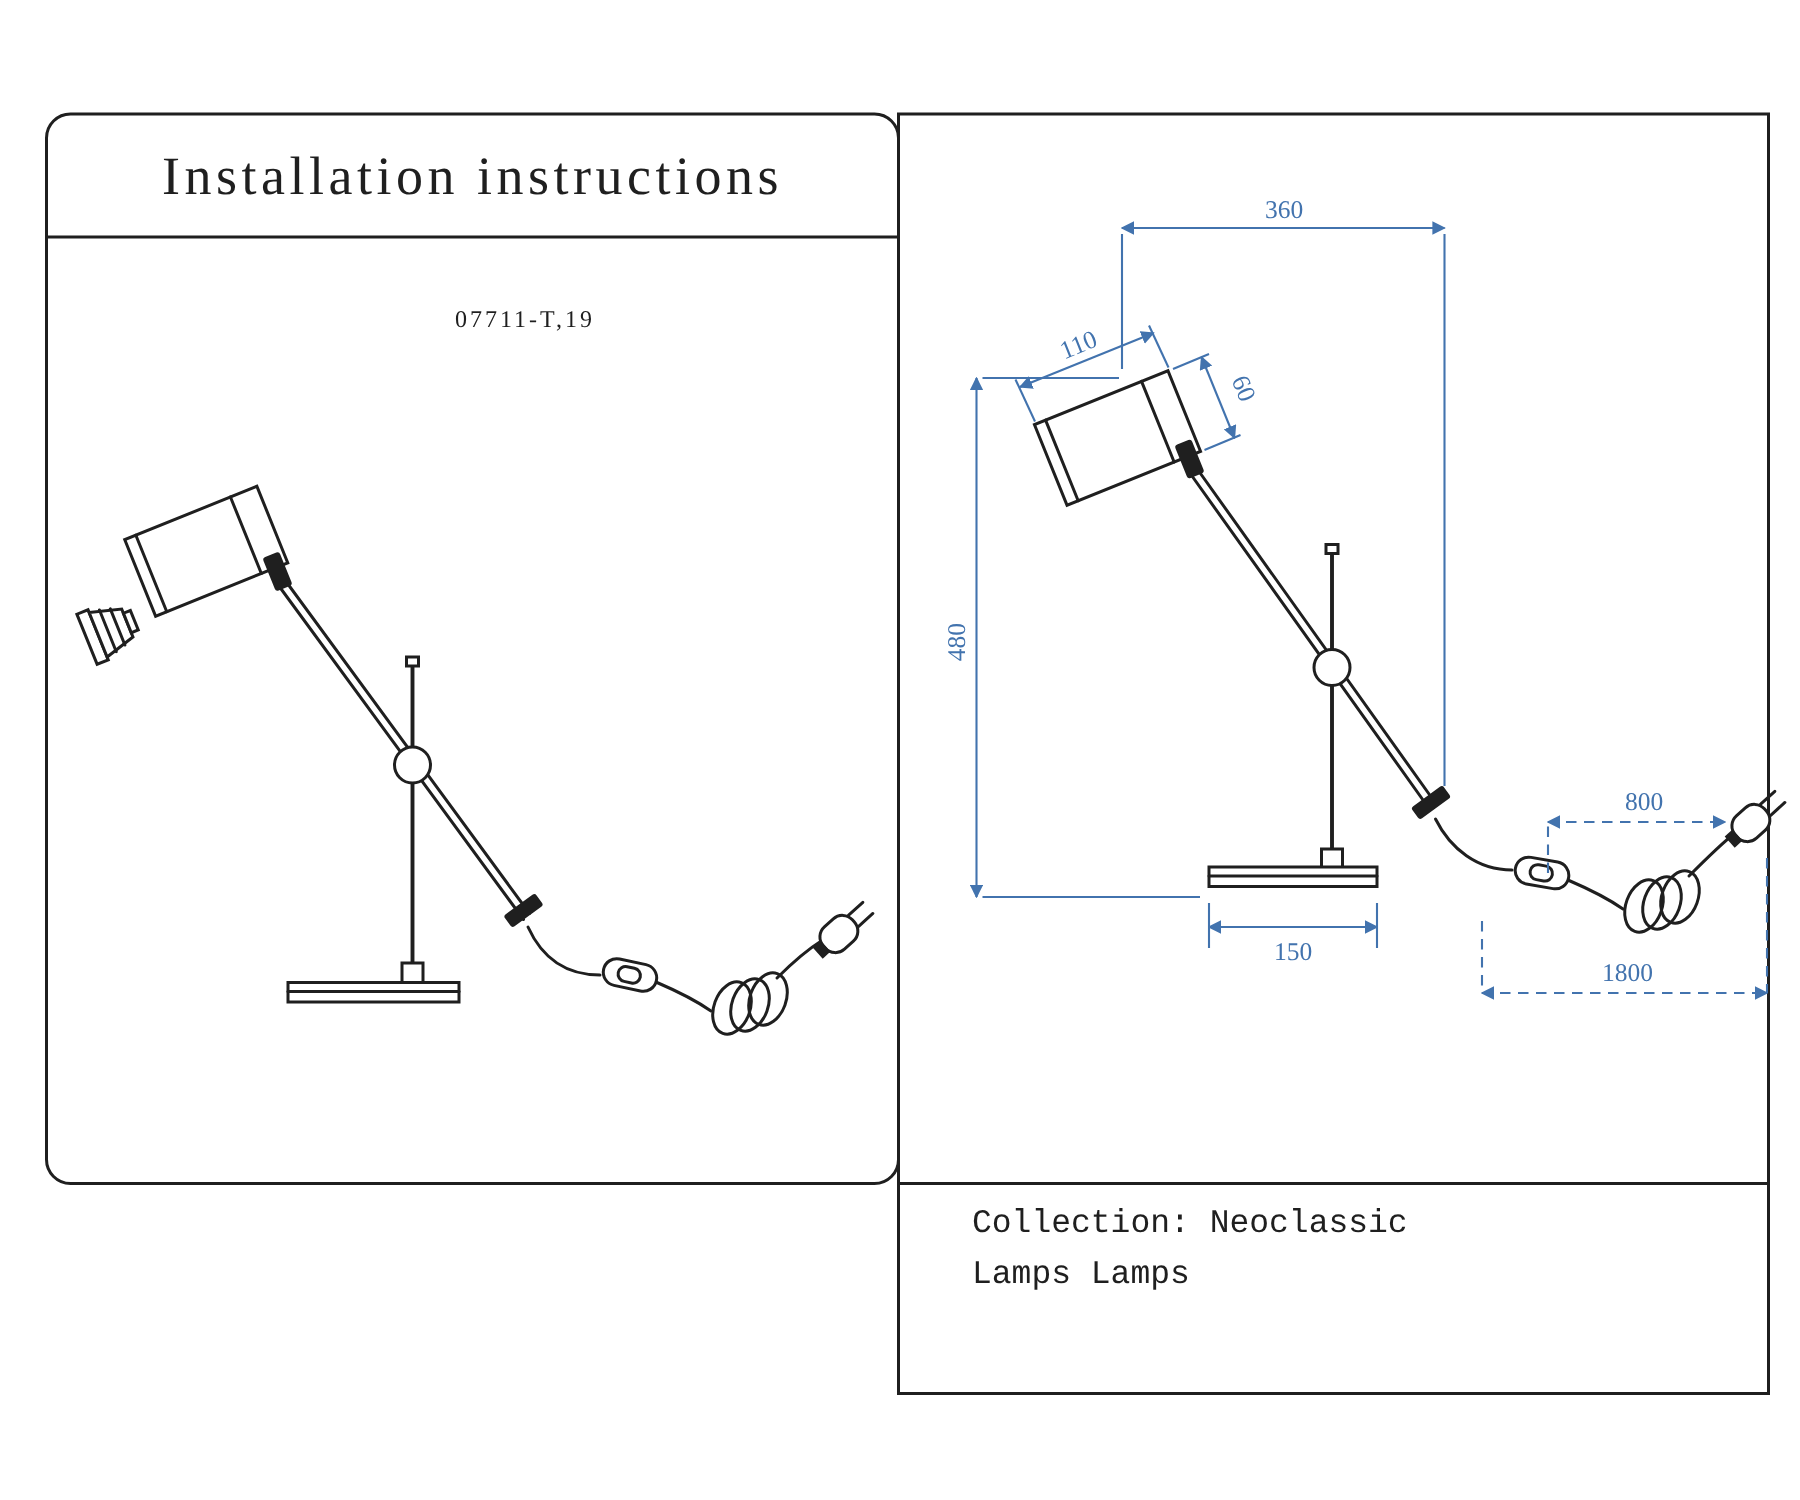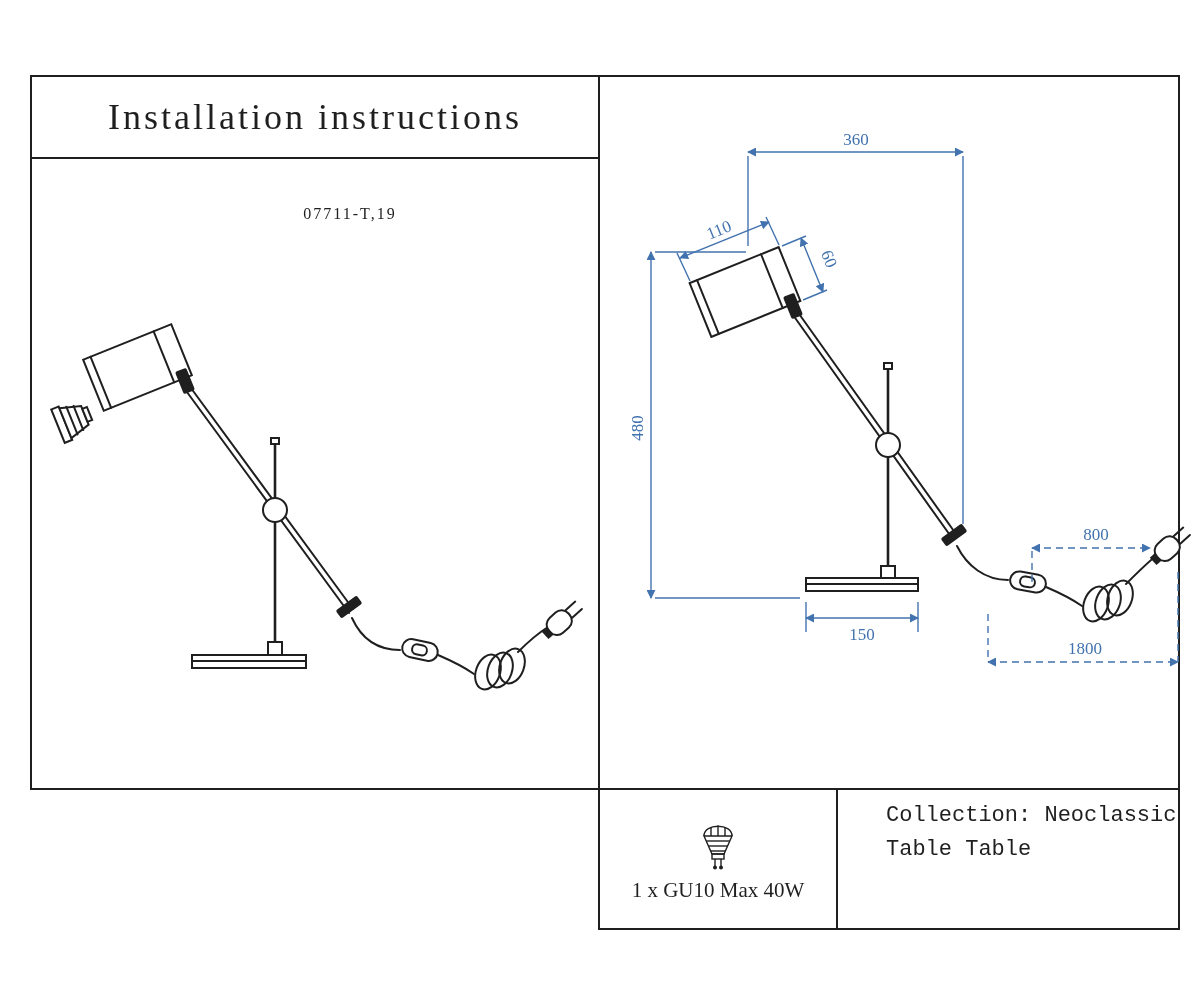--- a/index.html
+++ b/index.html
@@ -1,21 +1,21 @@
 <!DOCTYPE html>
 <html style="--color-line: #1f1f1f; --color-dimension: #4273ae;"><head>
 <meta charset="utf-8">
 <style>
   * { margin:0; padding:0; box-sizing:border-box; }
   html,body { width:1200px; height:1000px; background:#ffffff;
               font-family:"Liberation Serif", serif; color:var(--color-line,#1f1f1f); }
   .canvas { position:relative; width:1200px; height:1000px; background:#fff; overflow:hidden; }
 
   .panel { position:absolute; border:2px solid var(--color-line,#1f1f1f); }
-  .left-panel  { left:30px;  top:75px; width:570px; height:715px; }
+  .left-panel  { left:30px;  top:75px; width:570px; height:715px;border-radius:17px; }
   .right-panel { left:598px; top:75px; width:582px; height:715px; }
 
   .title-box { height:82px; border-bottom:2px solid var(--color-line,#1f1f1f);
                display:flex; align-items:center; justify-content:center; }
   .title-box h1 { font-size:36px; font-weight:normal; letter-spacing:3px; white-space:pre; }
 
   .model { margin-top:46px; text-align:center; font-size:16px; letter-spacing:2px; padding-left:70px; }
 
   .spec-table { position:absolute; left:598px; top:788px; width:582px; height:142px;
                 border:2px solid var(--color-line,#1f1f1f); display:flex; background:#fff; }
@@ -51,41 +51,23 @@
   <section class="panel left-panel">
     <header class="title-box">
       <h1>Installation instructions</h1>
     </header>
     <div class="model">07711-T,19</div>
   </section>
 
   <section class="panel right-panel"></section>
 
   <section class="spec-table">
-    <div class="bulb-cell">
-      <svg class="bulb-icon" width="44" height="54" viewBox="0 0 44 54">
-        <path d="M8 18 C8 5 36 5 36 18"></path>
-        <line x1="15" y1="9.2" x2="15" y2="18"></line>
-        <line x1="22" y1="7.4" x2="22" y2="18"></line>
-        <line x1="29" y1="9.2" x2="29" y2="18"></line>
-        <path d="M8 18 L36 18 L28 36 L16 36 Z"></path>
-        <line x1="10.2" y1="23" x2="33.8" y2="23"></line>
-        <line x1="12.4" y1="28" x2="31.6" y2="28"></line>
-        <line x1="14.6" y1="33" x2="29.4" y2="33"></line>
-        <rect x="16" y="36" width="12" height="5"></rect>
-        <line x1="19" y1="41" x2="19" y2="48" stroke-width="2"></line>
-        <line x1="25" y1="41" x2="25" y2="48" stroke-width="2"></line>
-        <circle class="fill" cx="19" cy="49.5" r="2"></circle>
-        <circle class="fill" cx="25" cy="49.5" r="2"></circle>
-      </svg>
-      <div class="label">1 x GU10 Max 40W</div>
-    </div>
     <div class="info-cell">
       <div>Collection: Neoclassic</div>
-      <div>Table Table</div>
+      <div>Lamps Lamps</div>
     </div>
   </section>
 
   <svg class="drawing" viewBox="0 0 1200 1000">
     <defs>
       <marker id="arr" viewBox="0 0 10 10" refX="9" refY="5" markerWidth="9" markerHeight="9" markerUnits="userSpaceOnUse" orient="auto-start-reverse">
         <path class="arrow" d="M0 0 L10 5 L0 10 Z"></path>
       </marker>
     </defs>
 

